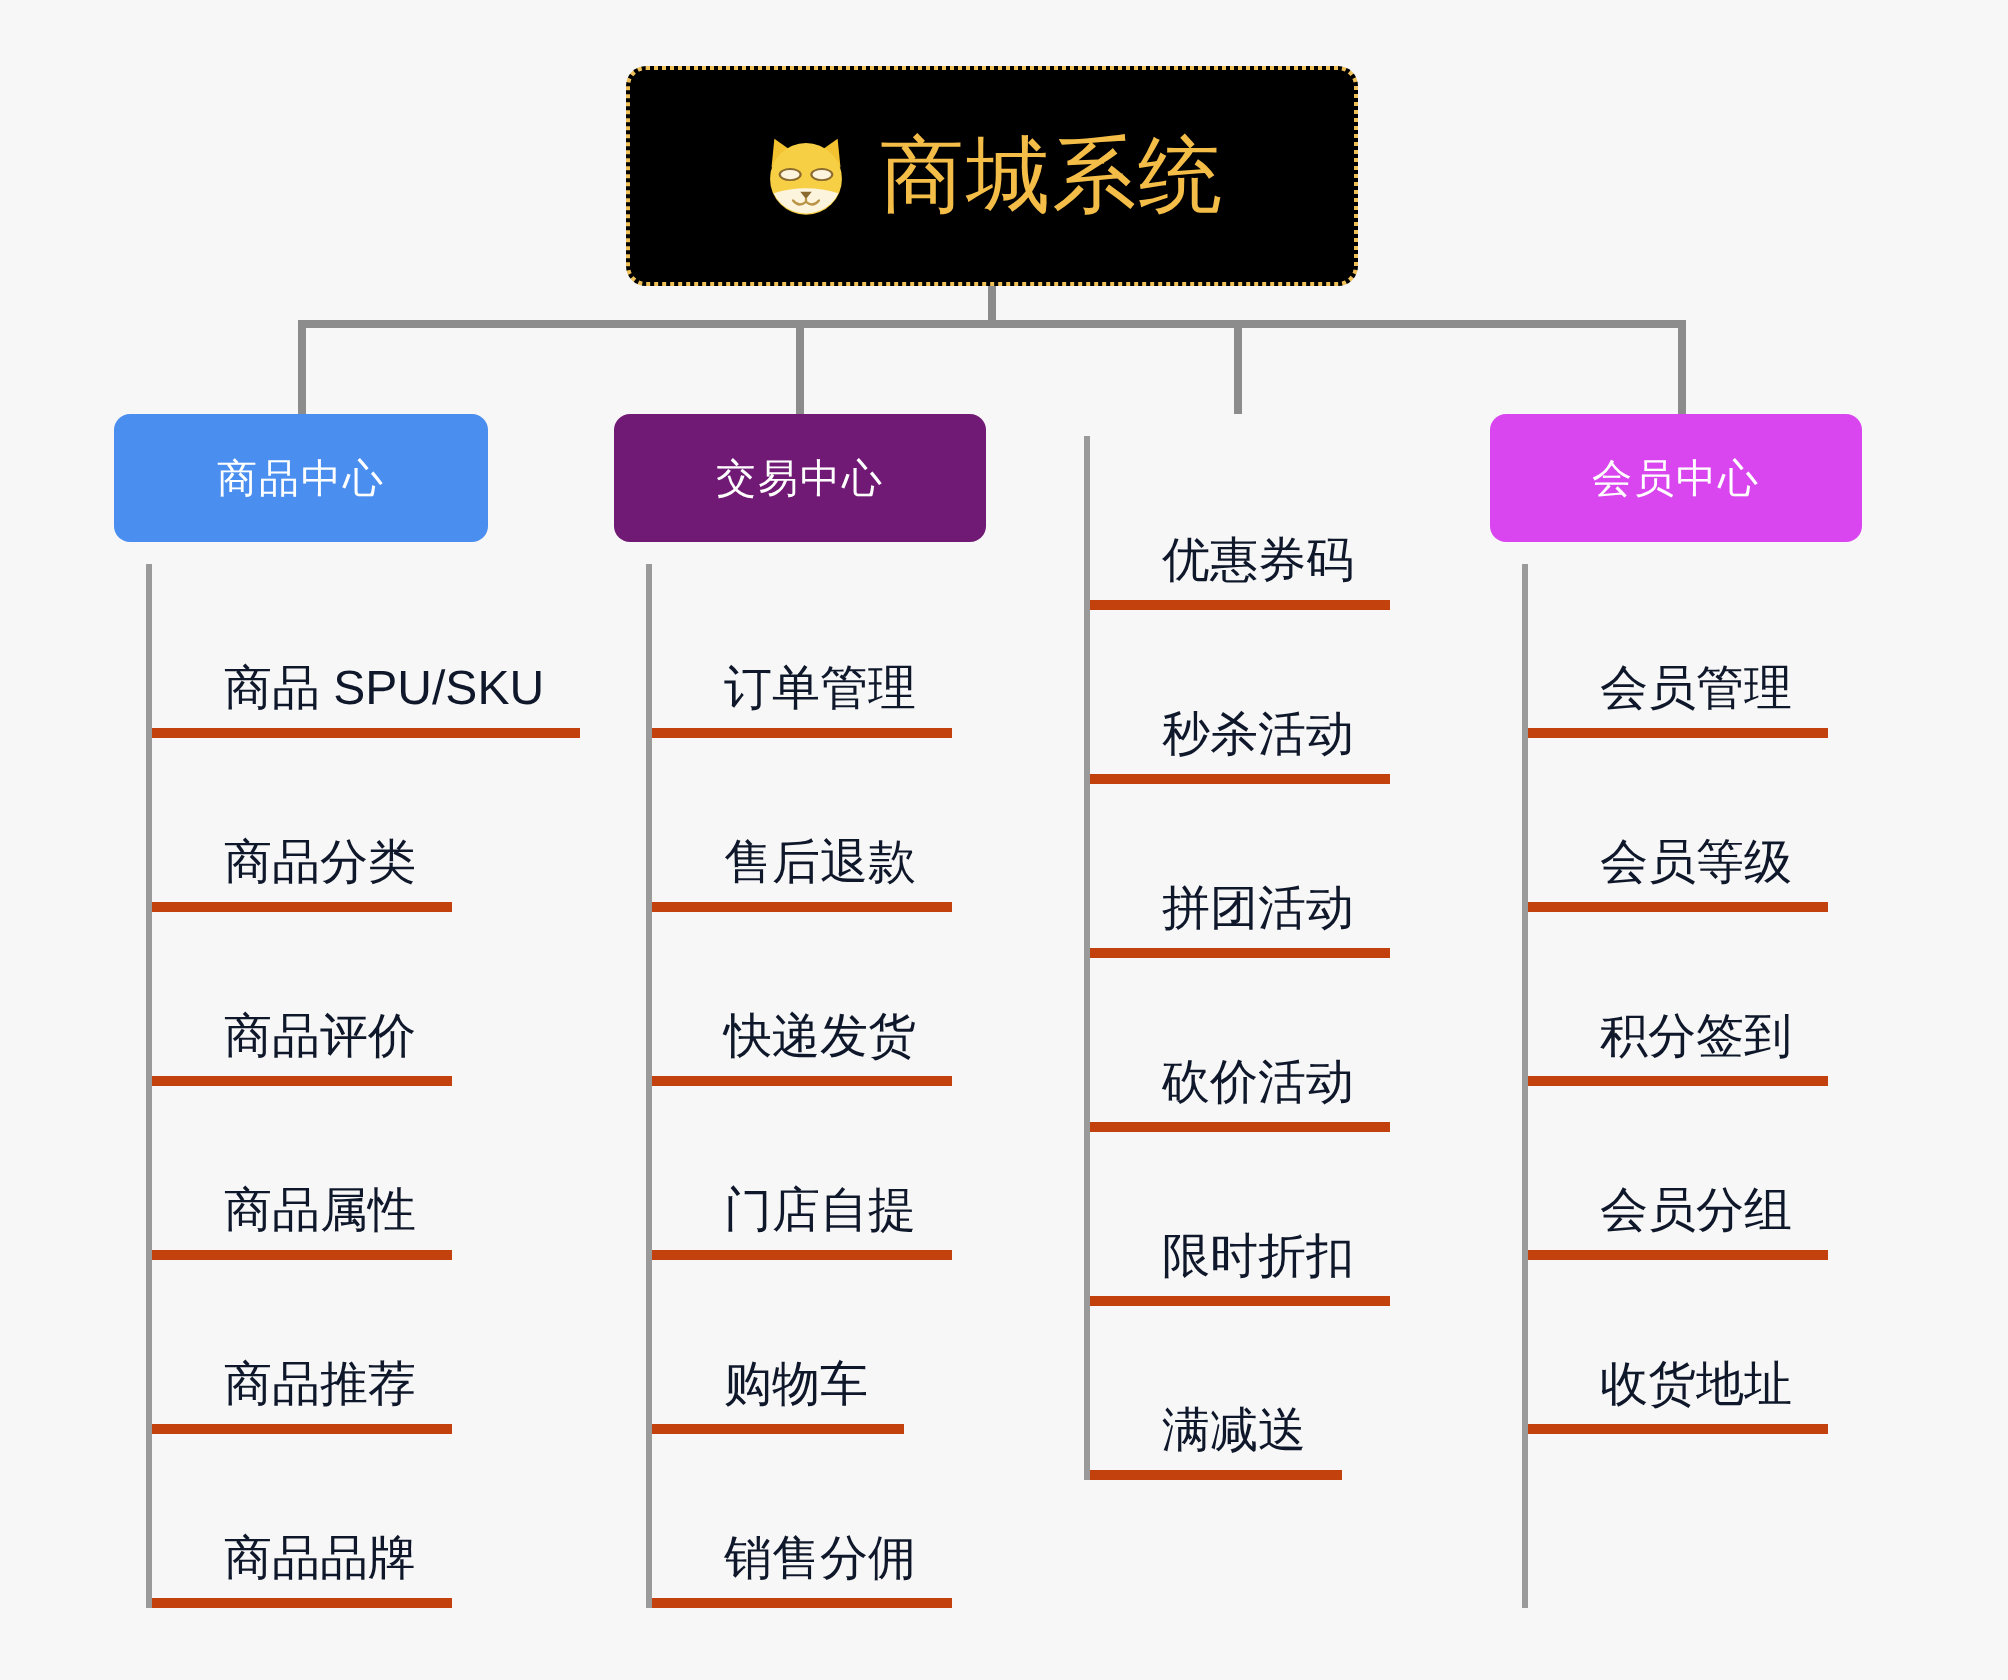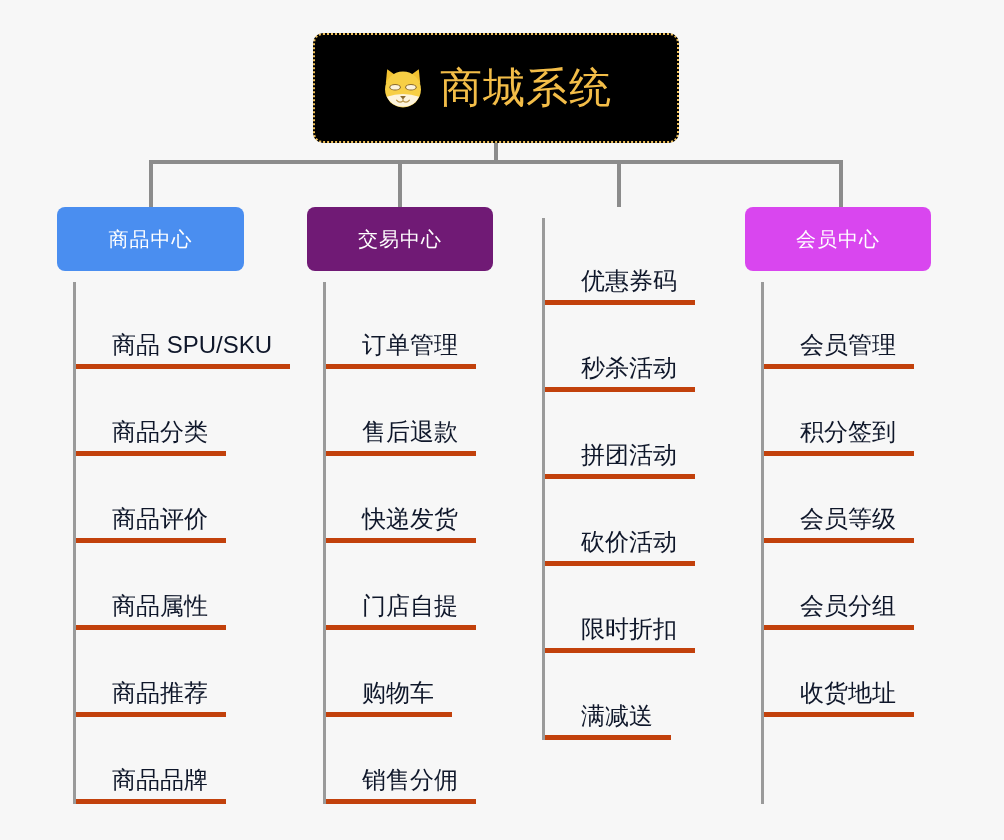--- a/index.html
+++ b/index.html
@@ -209,26 +209,26 @@
     </div>
   </div>
 
   <div class="column" style="left:745px; width:186px;">
     <div class="col-header" style="background:#d946ef;">会员中心</div>
     <div class="col-body">
       <div class="leaf">
           <span class="leaf-label">会员管理</span>
         </div>
       <div class="leaf">
+          <span class="leaf-label">会员等级</span>
+        </div>
+      <div class="leaf">
           <span class="leaf-label">积分签到</span>
         </div>
       <div class="leaf">
-          <span class="leaf-label">会员等级</span>
-        </div>
-      <div class="leaf">
           <span class="leaf-label">会员分组</span>
         </div>
       <div class="leaf">
           <span class="leaf-label">收货地址</span>
         </div>
     </div>
   </div>
 
 </div>
 

